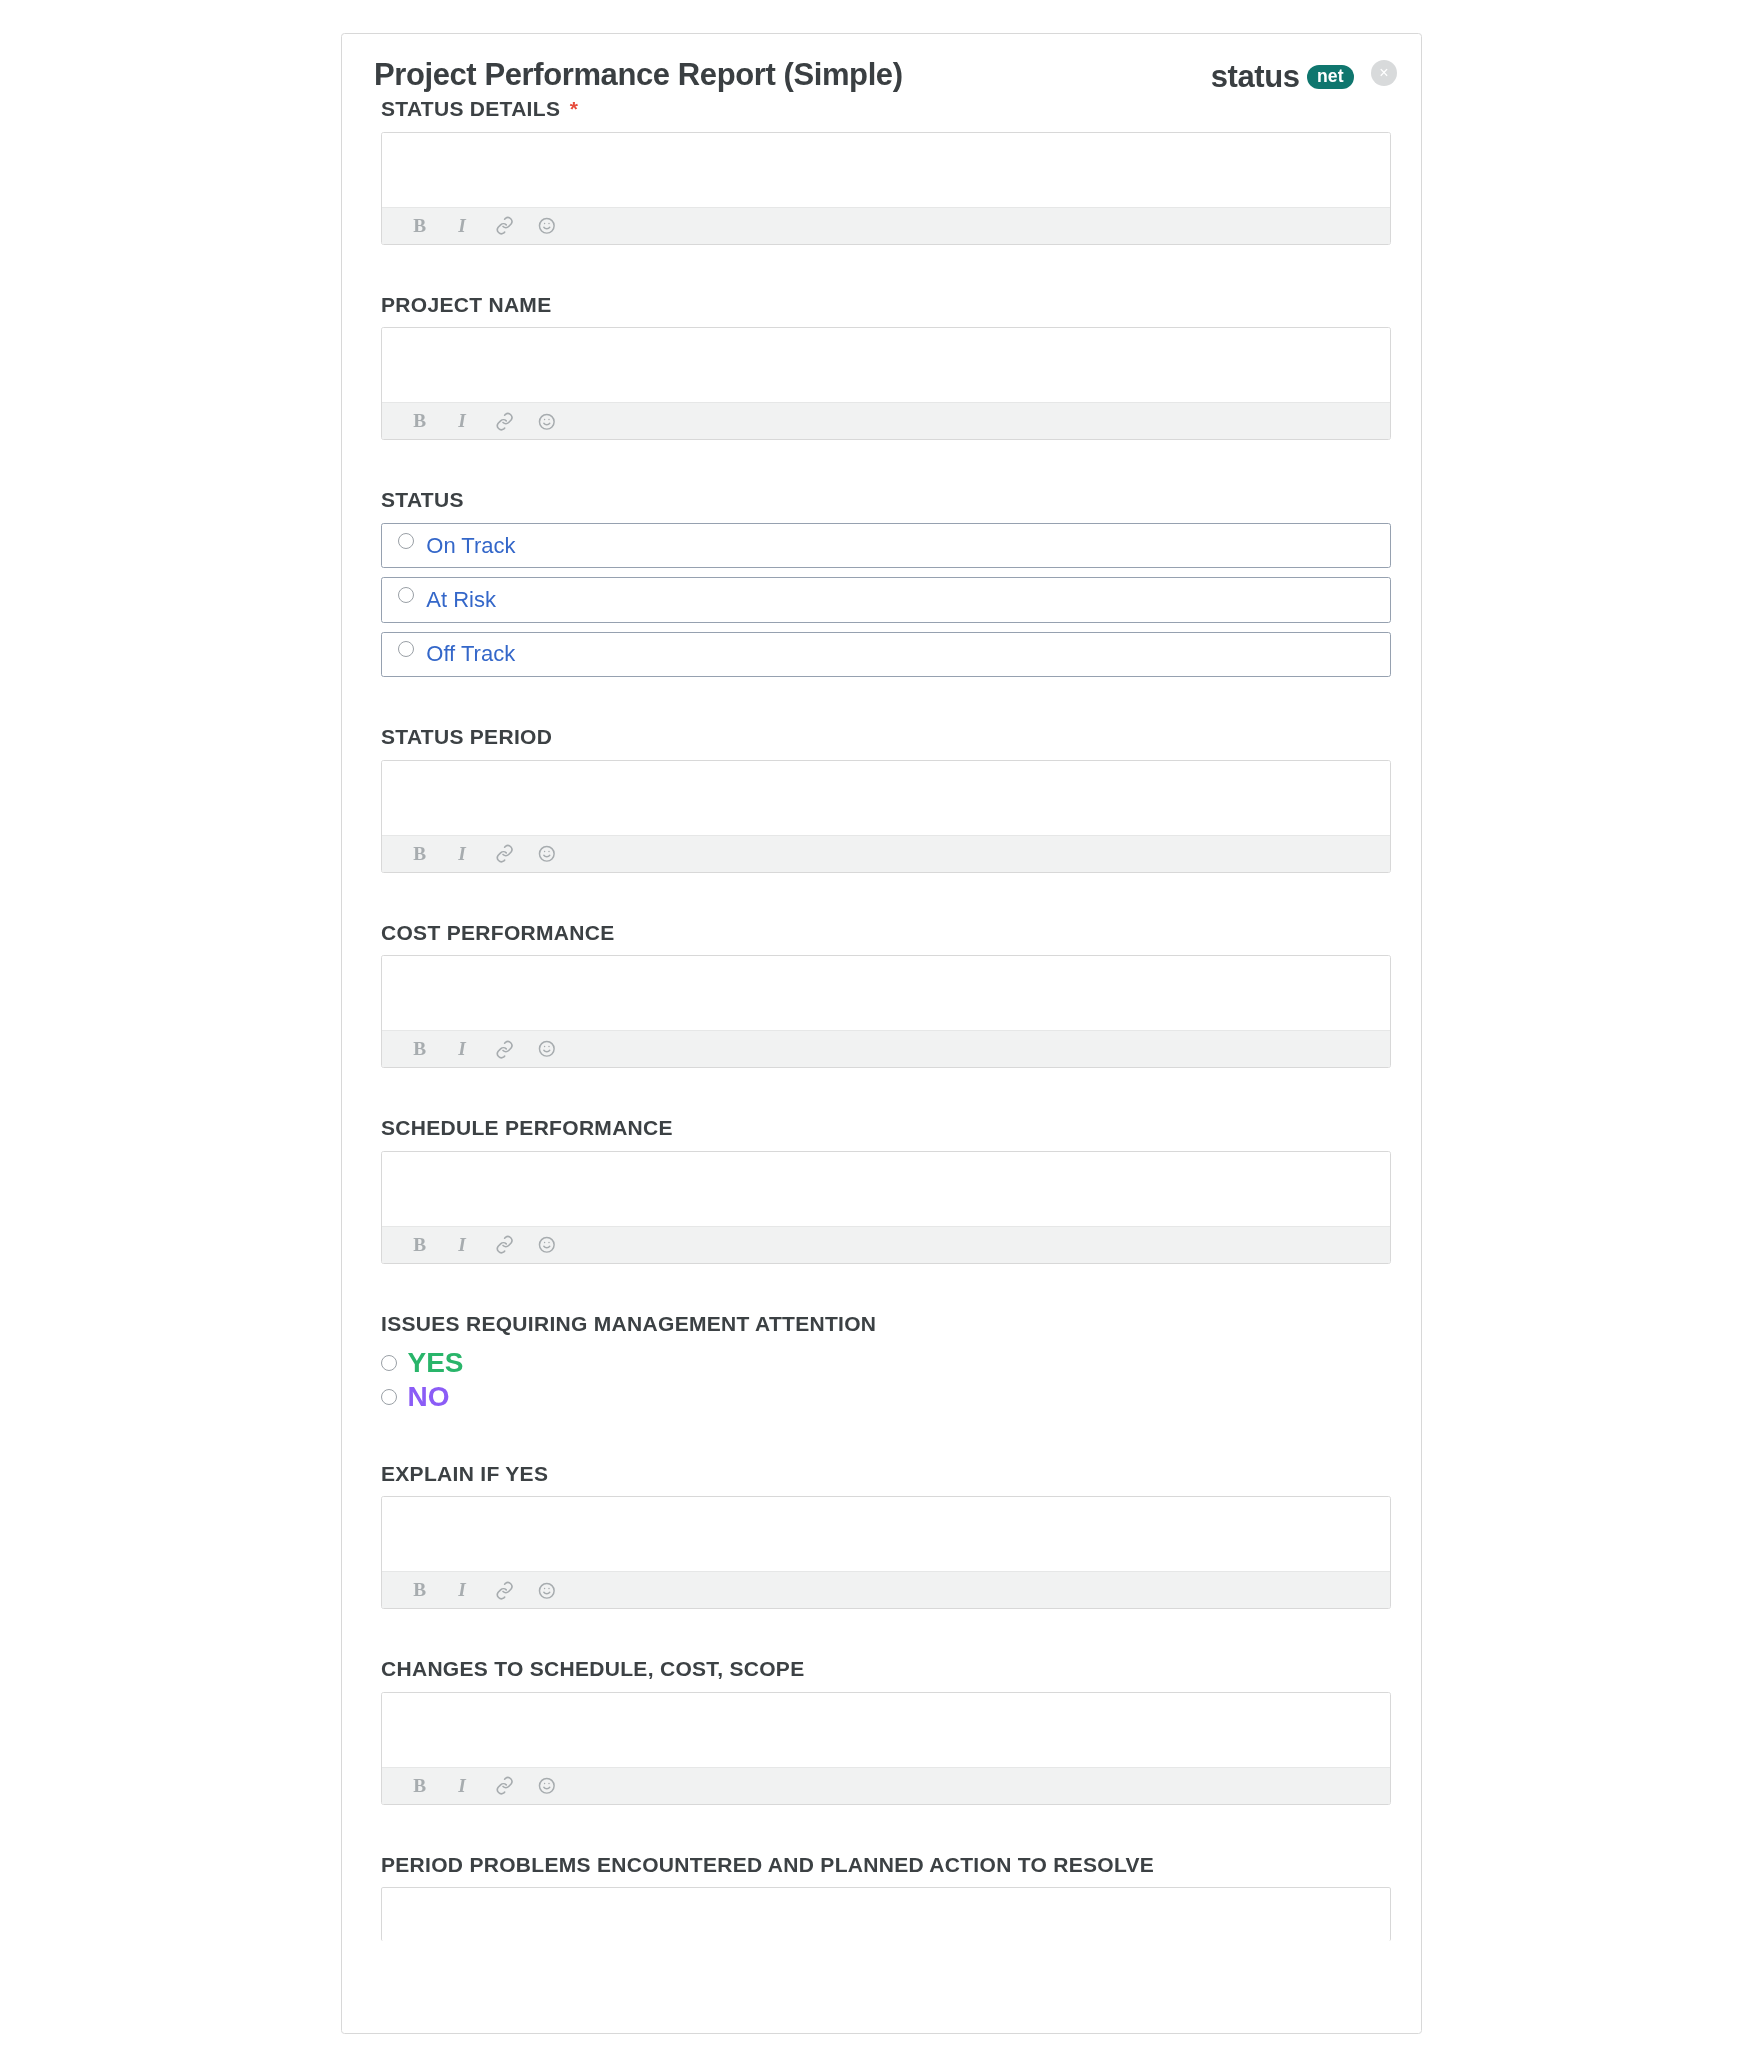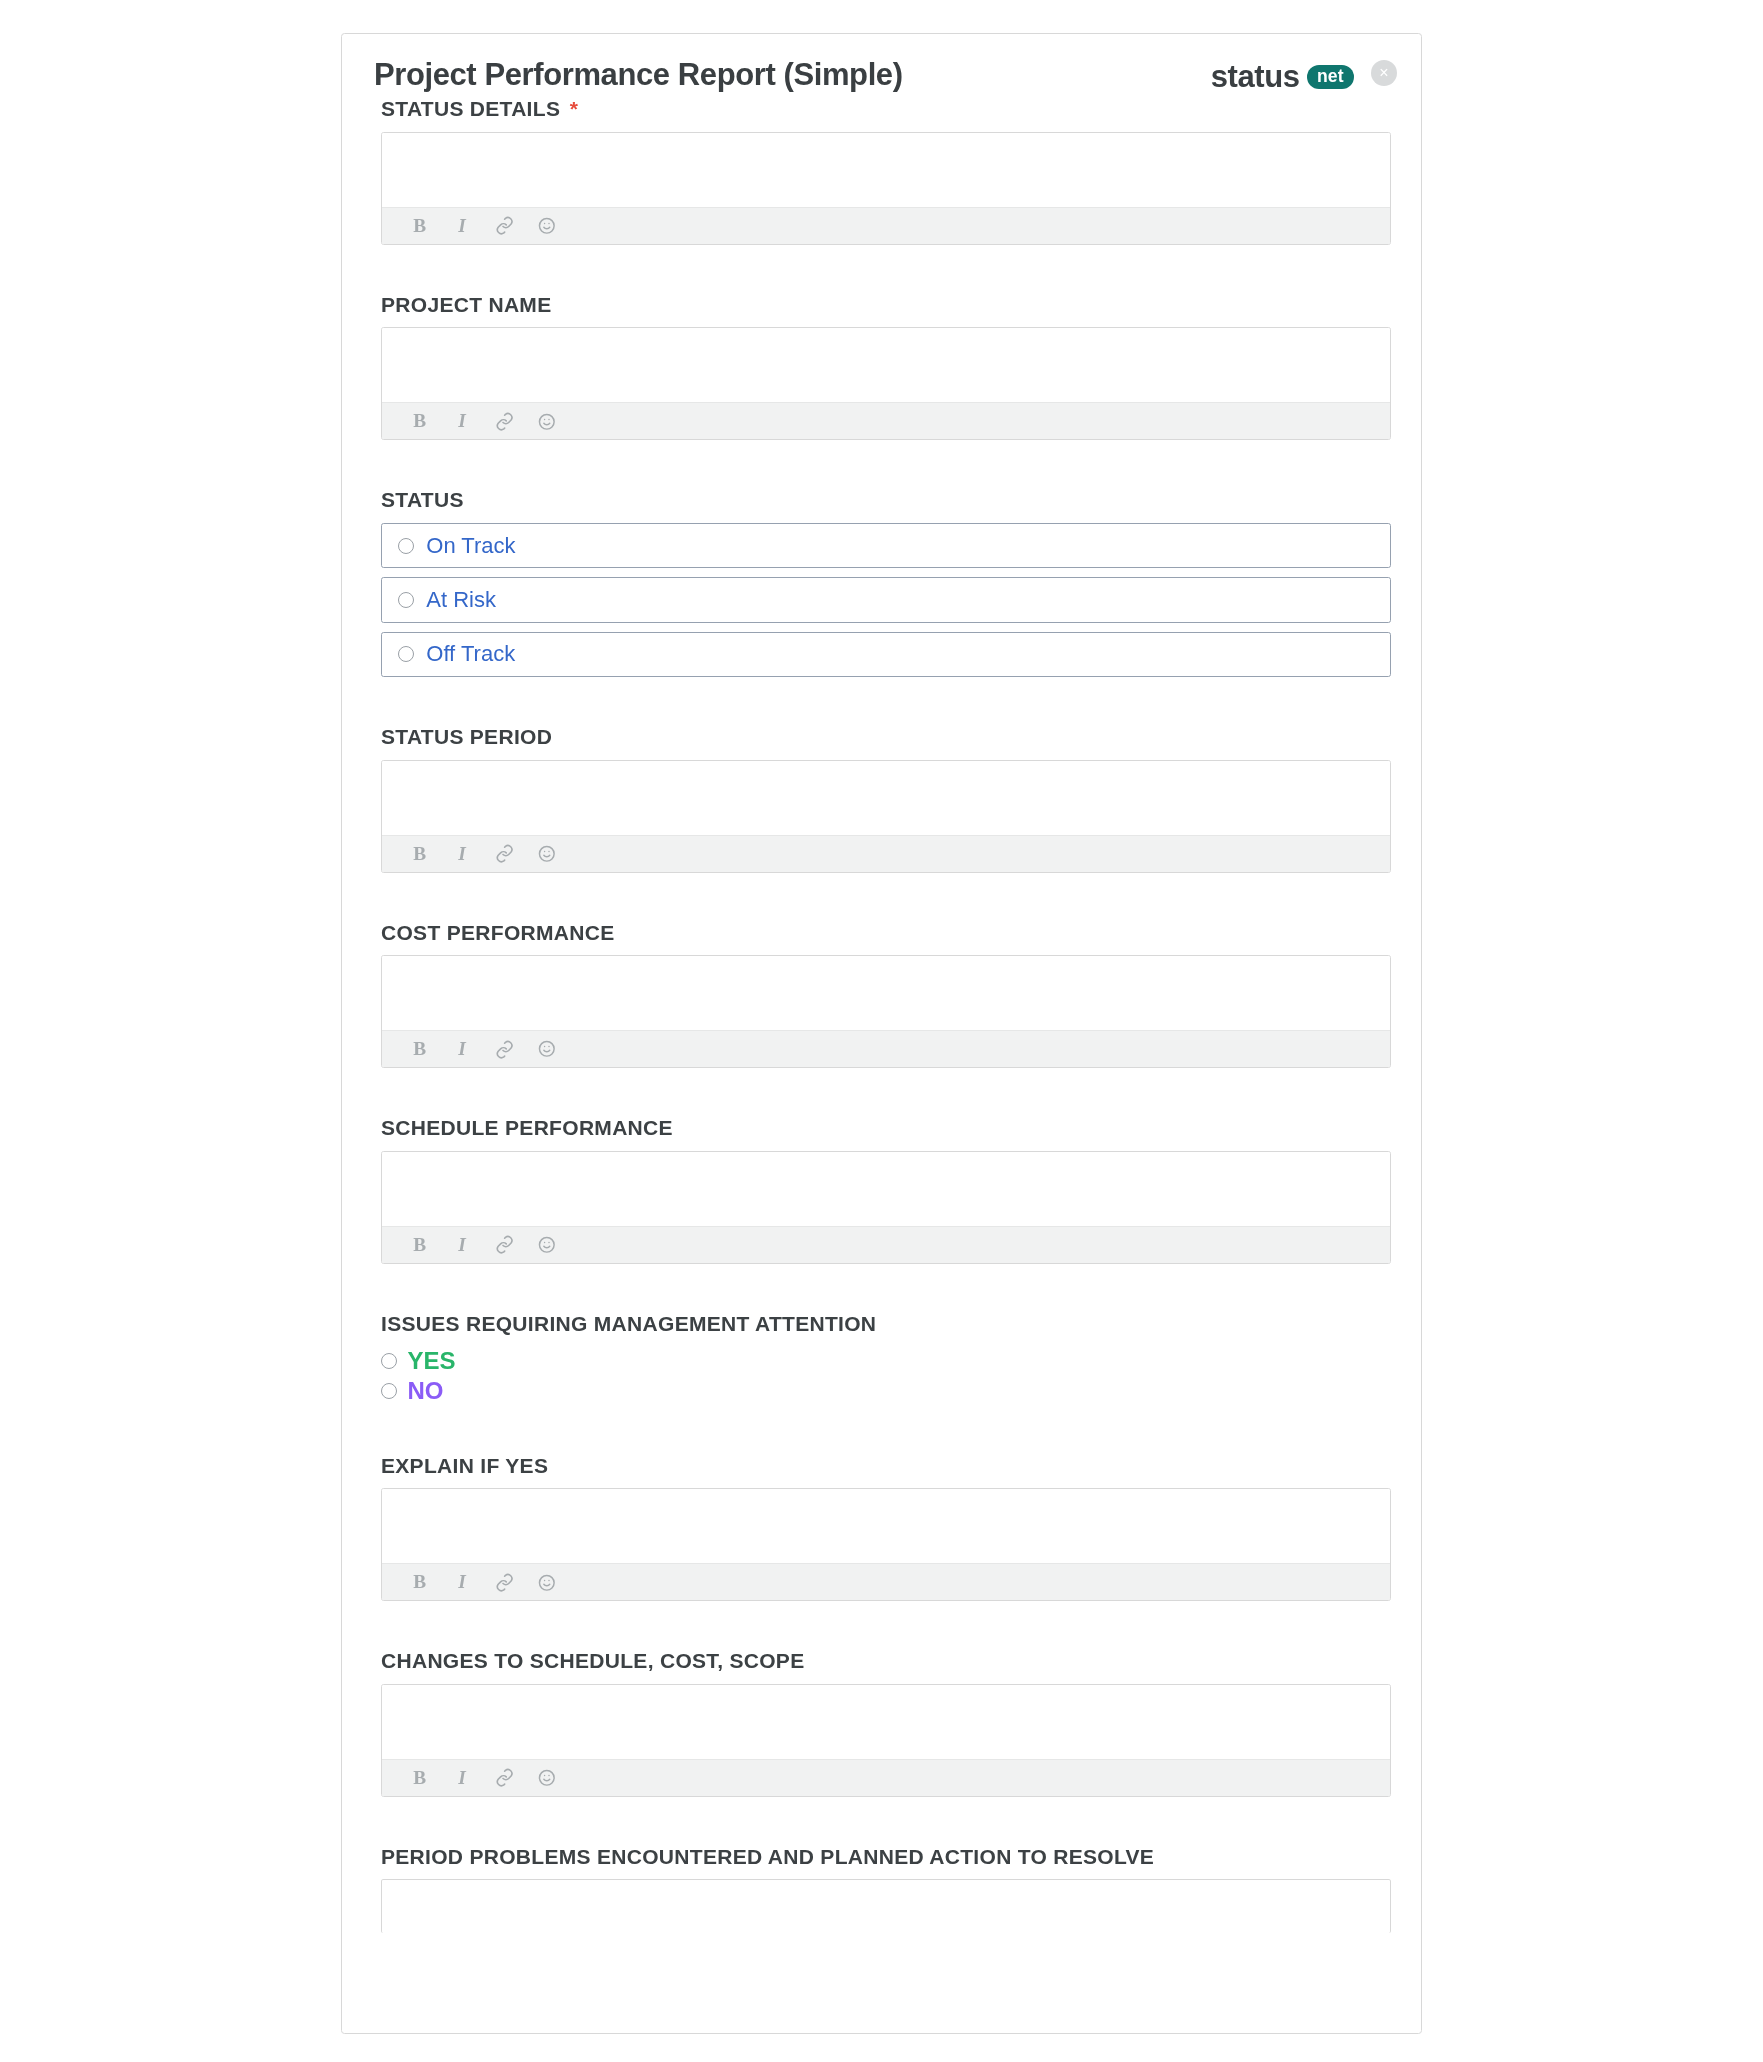--- a/index.html
+++ b/index.html
@@ -130,21 +130,20 @@
   .tb-btn.italic { font-style: italic; font-weight: 700; font-family: Georgia, "Times New Roman", serif; }
   .tb-btn svg { display: block; }
   .radio-list {
     width: 1010px;
   }
   .radio-row {
     border: 0.9px solid #96a1b0;
     border-radius: 2.6px;
     padding: 8.8px 16px;
     display: flex;
-    align-items: center;
     gap: 12.3px;
     margin-bottom: 8.8px;
     cursor: pointer;
   }
   .radio-dot {
     width: 16px; height: 16px;
     border: 1.8px solid #9aa0a6;
     border-radius: 50%;
     flex: 0 0 auto;
   }
@@ -159,21 +158,21 @@
     align-items: center;
     gap: 10.5px;
     padding: 0.9px 0;
     cursor: pointer;
   }
   .plain-radio-row .radio-dot {
     width: 16px; height: 16px;
     border: 1.8px solid #9aa0a6;
   }
   .plain-radio-label {
-    font-size: 24px;
+    font-size: 28px;
     font-weight: 700;
   }
   .yes { color: #29b56a; }
   .no  { color: #8b5cf6; }
 </style>
 </head>
 <body>
 
 <div class="stage">
   <div class="modal">

